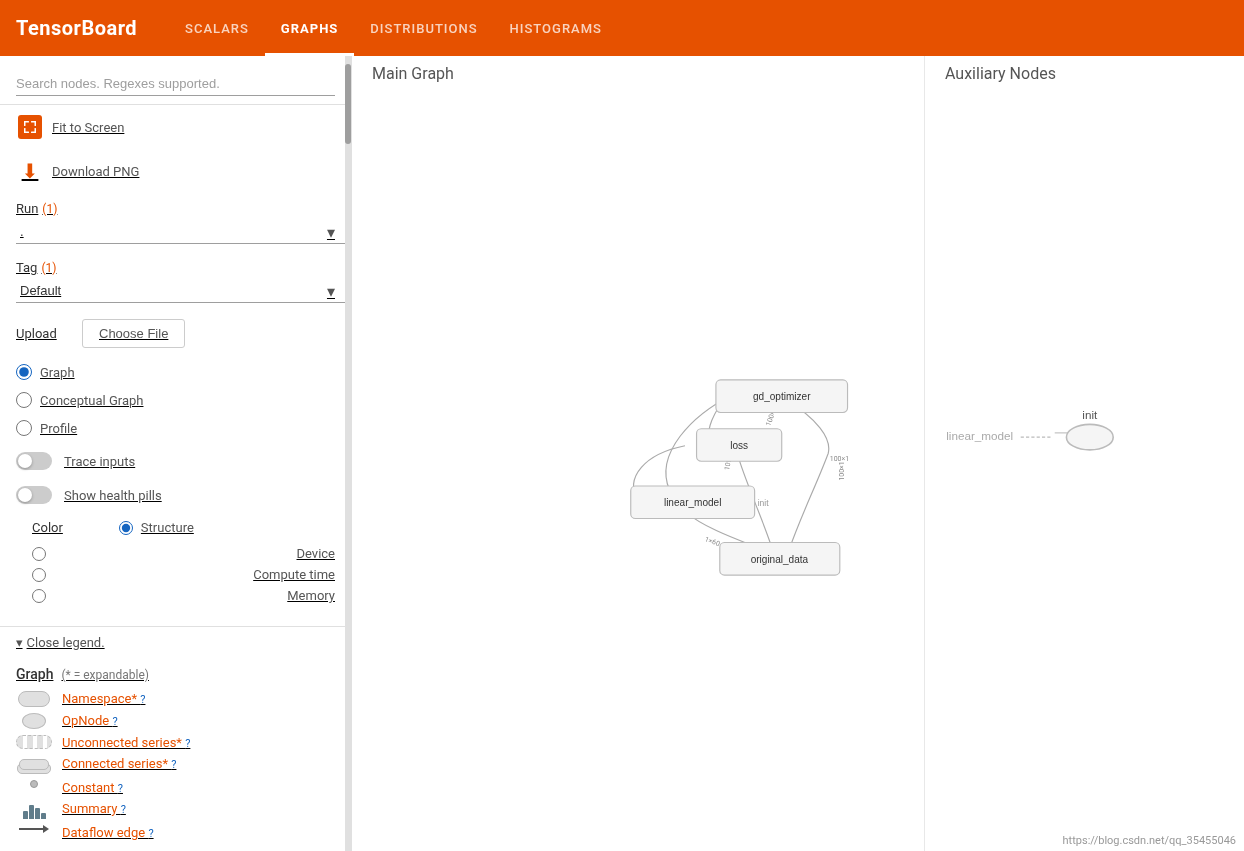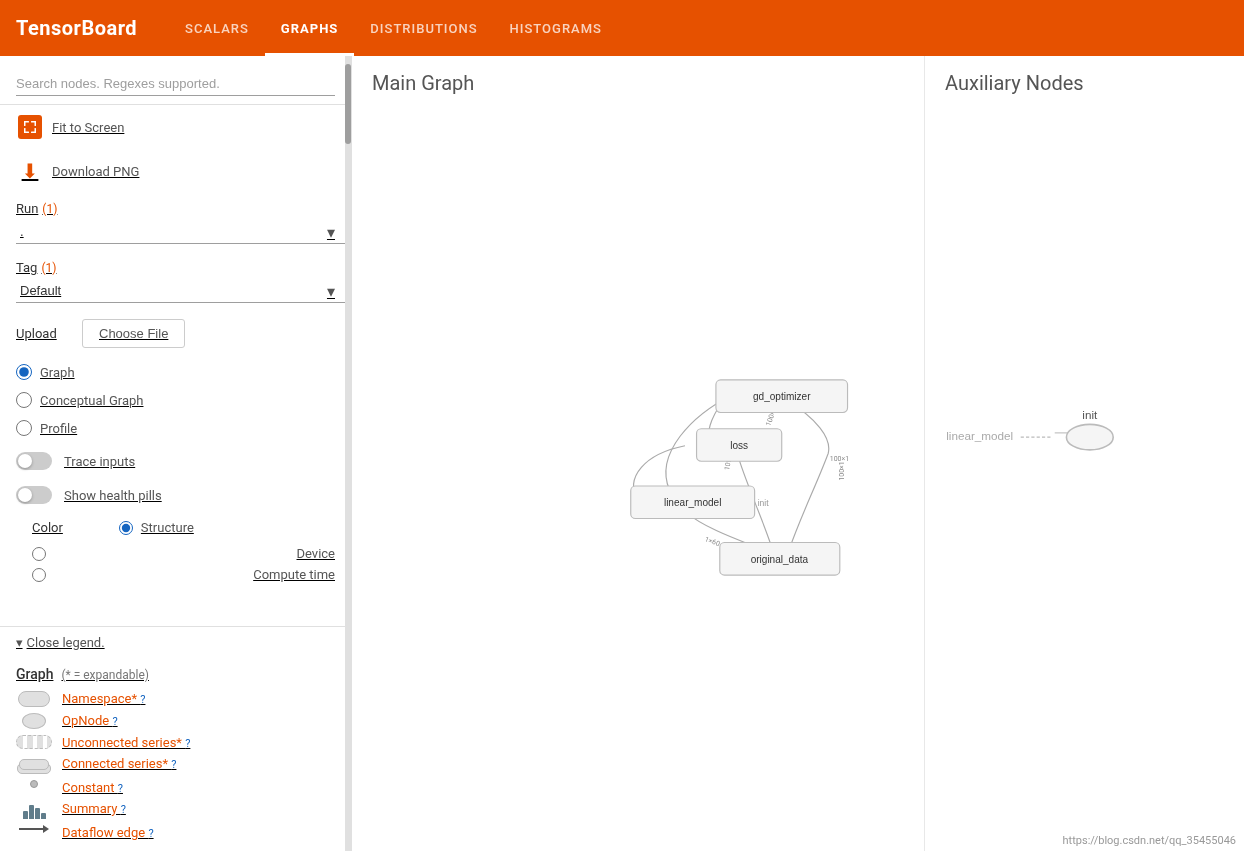--- a/index.html
+++ b/index.html
@@ -397,24 +397,24 @@
       position: relative;
     }
     .auxiliary-nodes-section {
       width: 320px;
       border-left: 1px solid #e8e8e8;
       position: relative;
       margin-left: 30px;
     }
 
     .section-title {
-      font-size: 20px;
+      font-size: 16px;
       color: #555;
       font-weight: 400;
-      padding: 15px 20px;
+      padding: 8px 20px;
       position: absolute;
       top: 0;
       left: 0;
     }
 
     
     .graph-svg-container {
       width: 100%;
       height: 100%;
       position: absolute;
@@ -551,20 +551,24 @@
       </div>
       <div class="color-radio-group">
         <label class="color-radio-item">
           <input type="radio" name="color" style="">
           <span class="color-radio-label">Device</span>
         </label>
         <label class="color-radio-item">
           <input type="radio" name="color" style="">
           <span class="color-radio-label">Compute time</span>
         </label>
+        <label class="color-radio-item">
+          <input type="radio" name="color" style="">
+          <span class="color-radio-label">Memory</span>
+        </label>
 
       </div>
 
     </div>
 
     <div class="scroll-indicator">
       <div class="scroll-thumb"></div>
     </div>
 
     <div class="legend-section">

